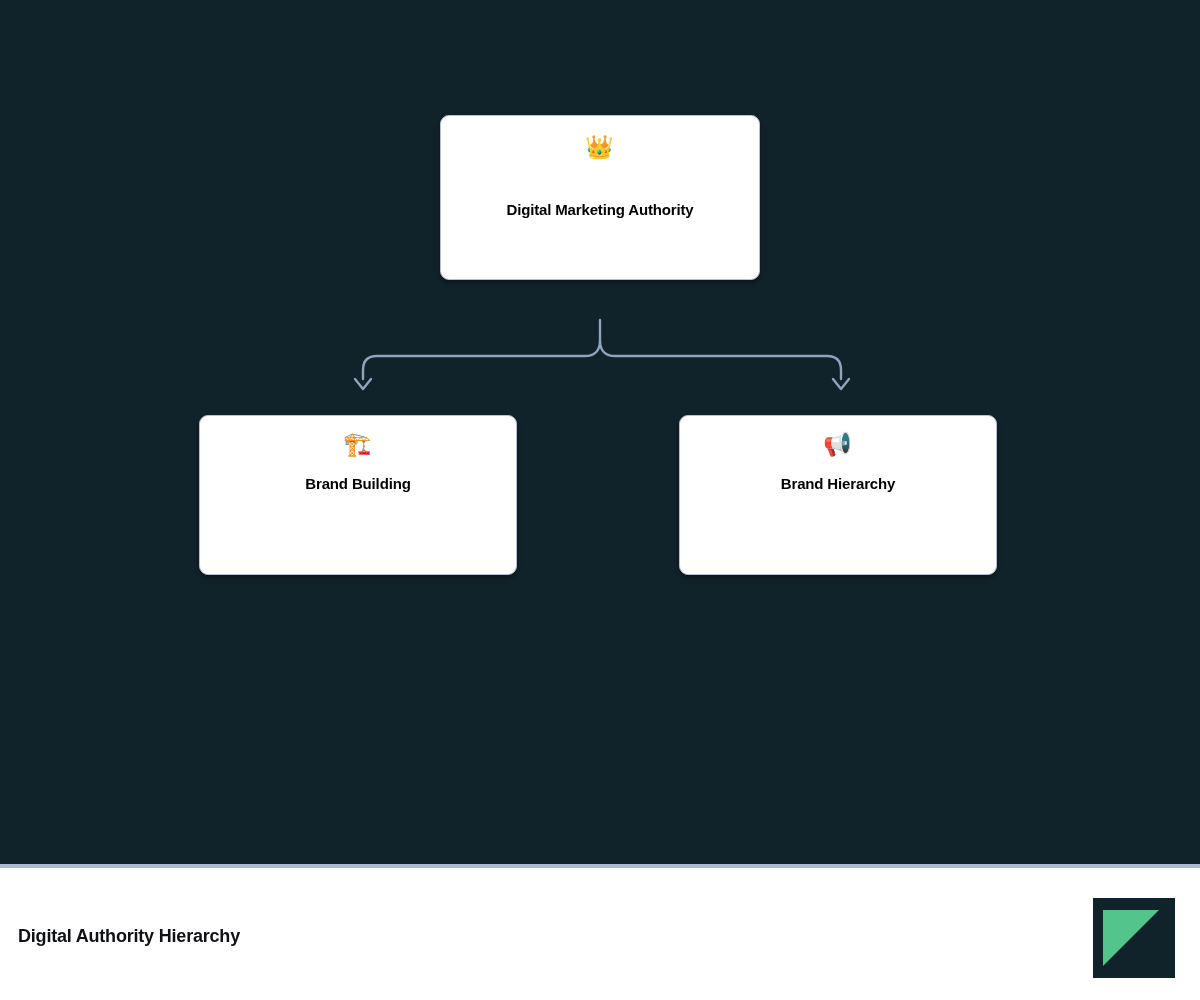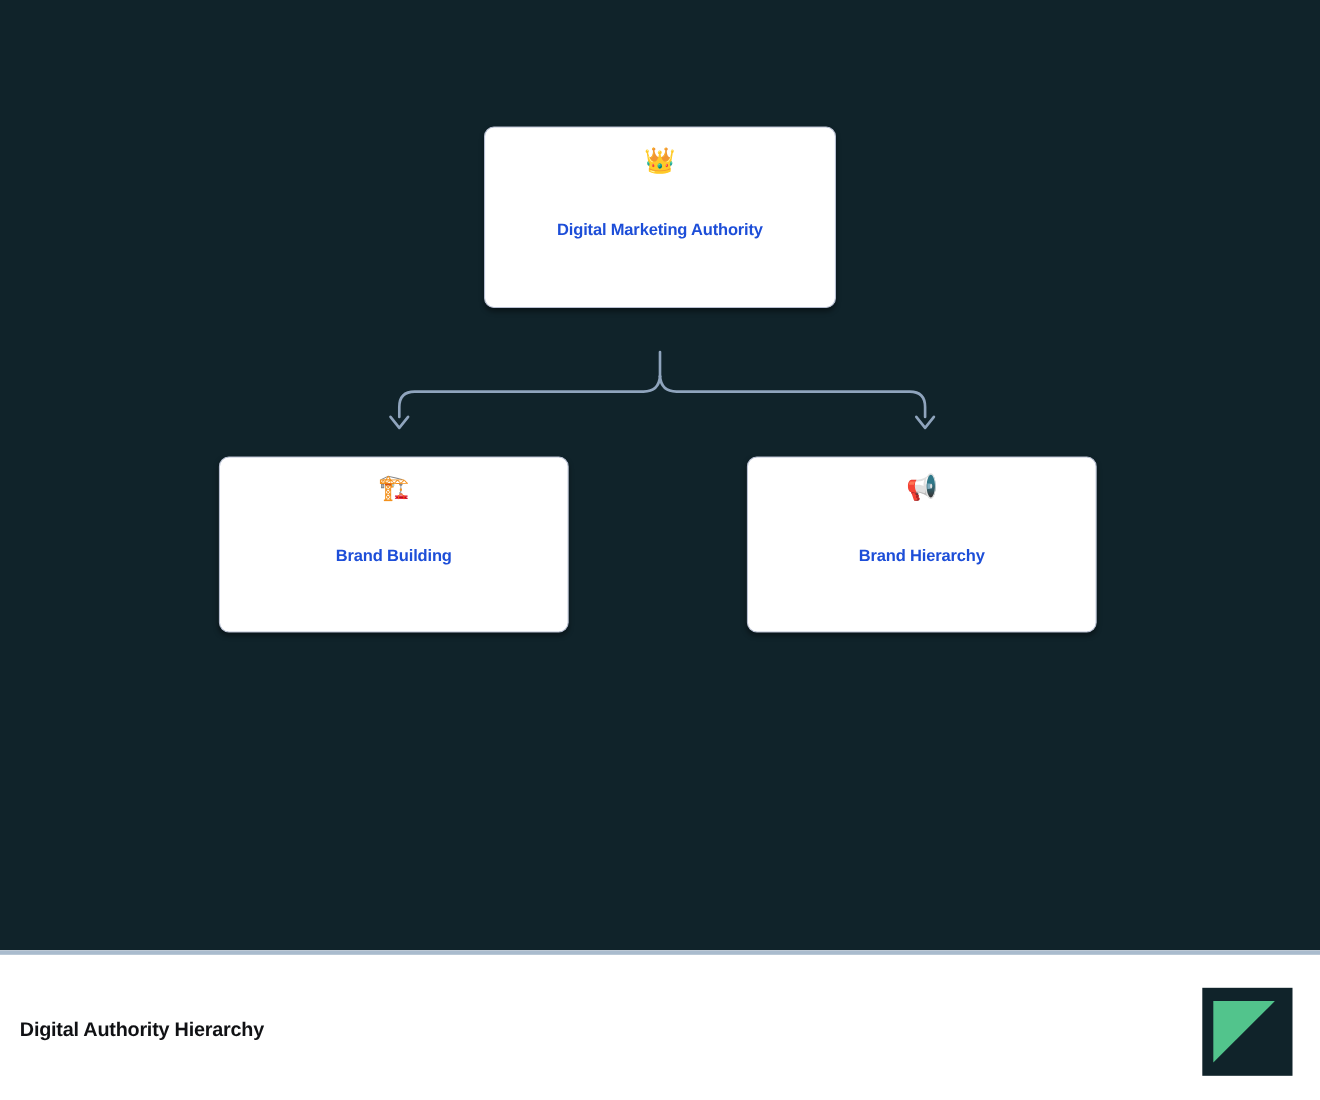--- a/index.html
+++ b/index.html
@@ -54,21 +54,21 @@
     font-size: 23px;
     line-height: 1;
     text-align: center;
     height: 26px;
     display: block;
     user-select: none;
   }
   .node-label {
     font-size: 15px;
     font-weight: bold;
-    color: #1d4ed8;
+    color: #000000;
     text-align: center;
     line-height: 1.2;
     letter-spacing: -0.15px;
     white-space: nowrap;
   }
 
   .node-root {
     left: 440px;
     top: 115px;
     width: 320px;
@@ -76,21 +76,21 @@
   }
   .node-root .node-icon { margin-top: 20px; }
   .node-root .node-label { margin-top: 39px; }
 
   .node-child {
     top: 415px;
     width: 318px;
     height: 160px;
   }
   .node-child .node-icon { margin-top: 17px; }
-  .node-child .node-label { margin-top: 38px; }
+  .node-child .node-label { margin-top: 16px; }
 
   .node-child-0 { left: 199px; }
   .node-child-1 { left: 679px; }
 
   
   .footer {
     position: absolute;
     left: 0;
     top: 864px;
     width: 1200px;

